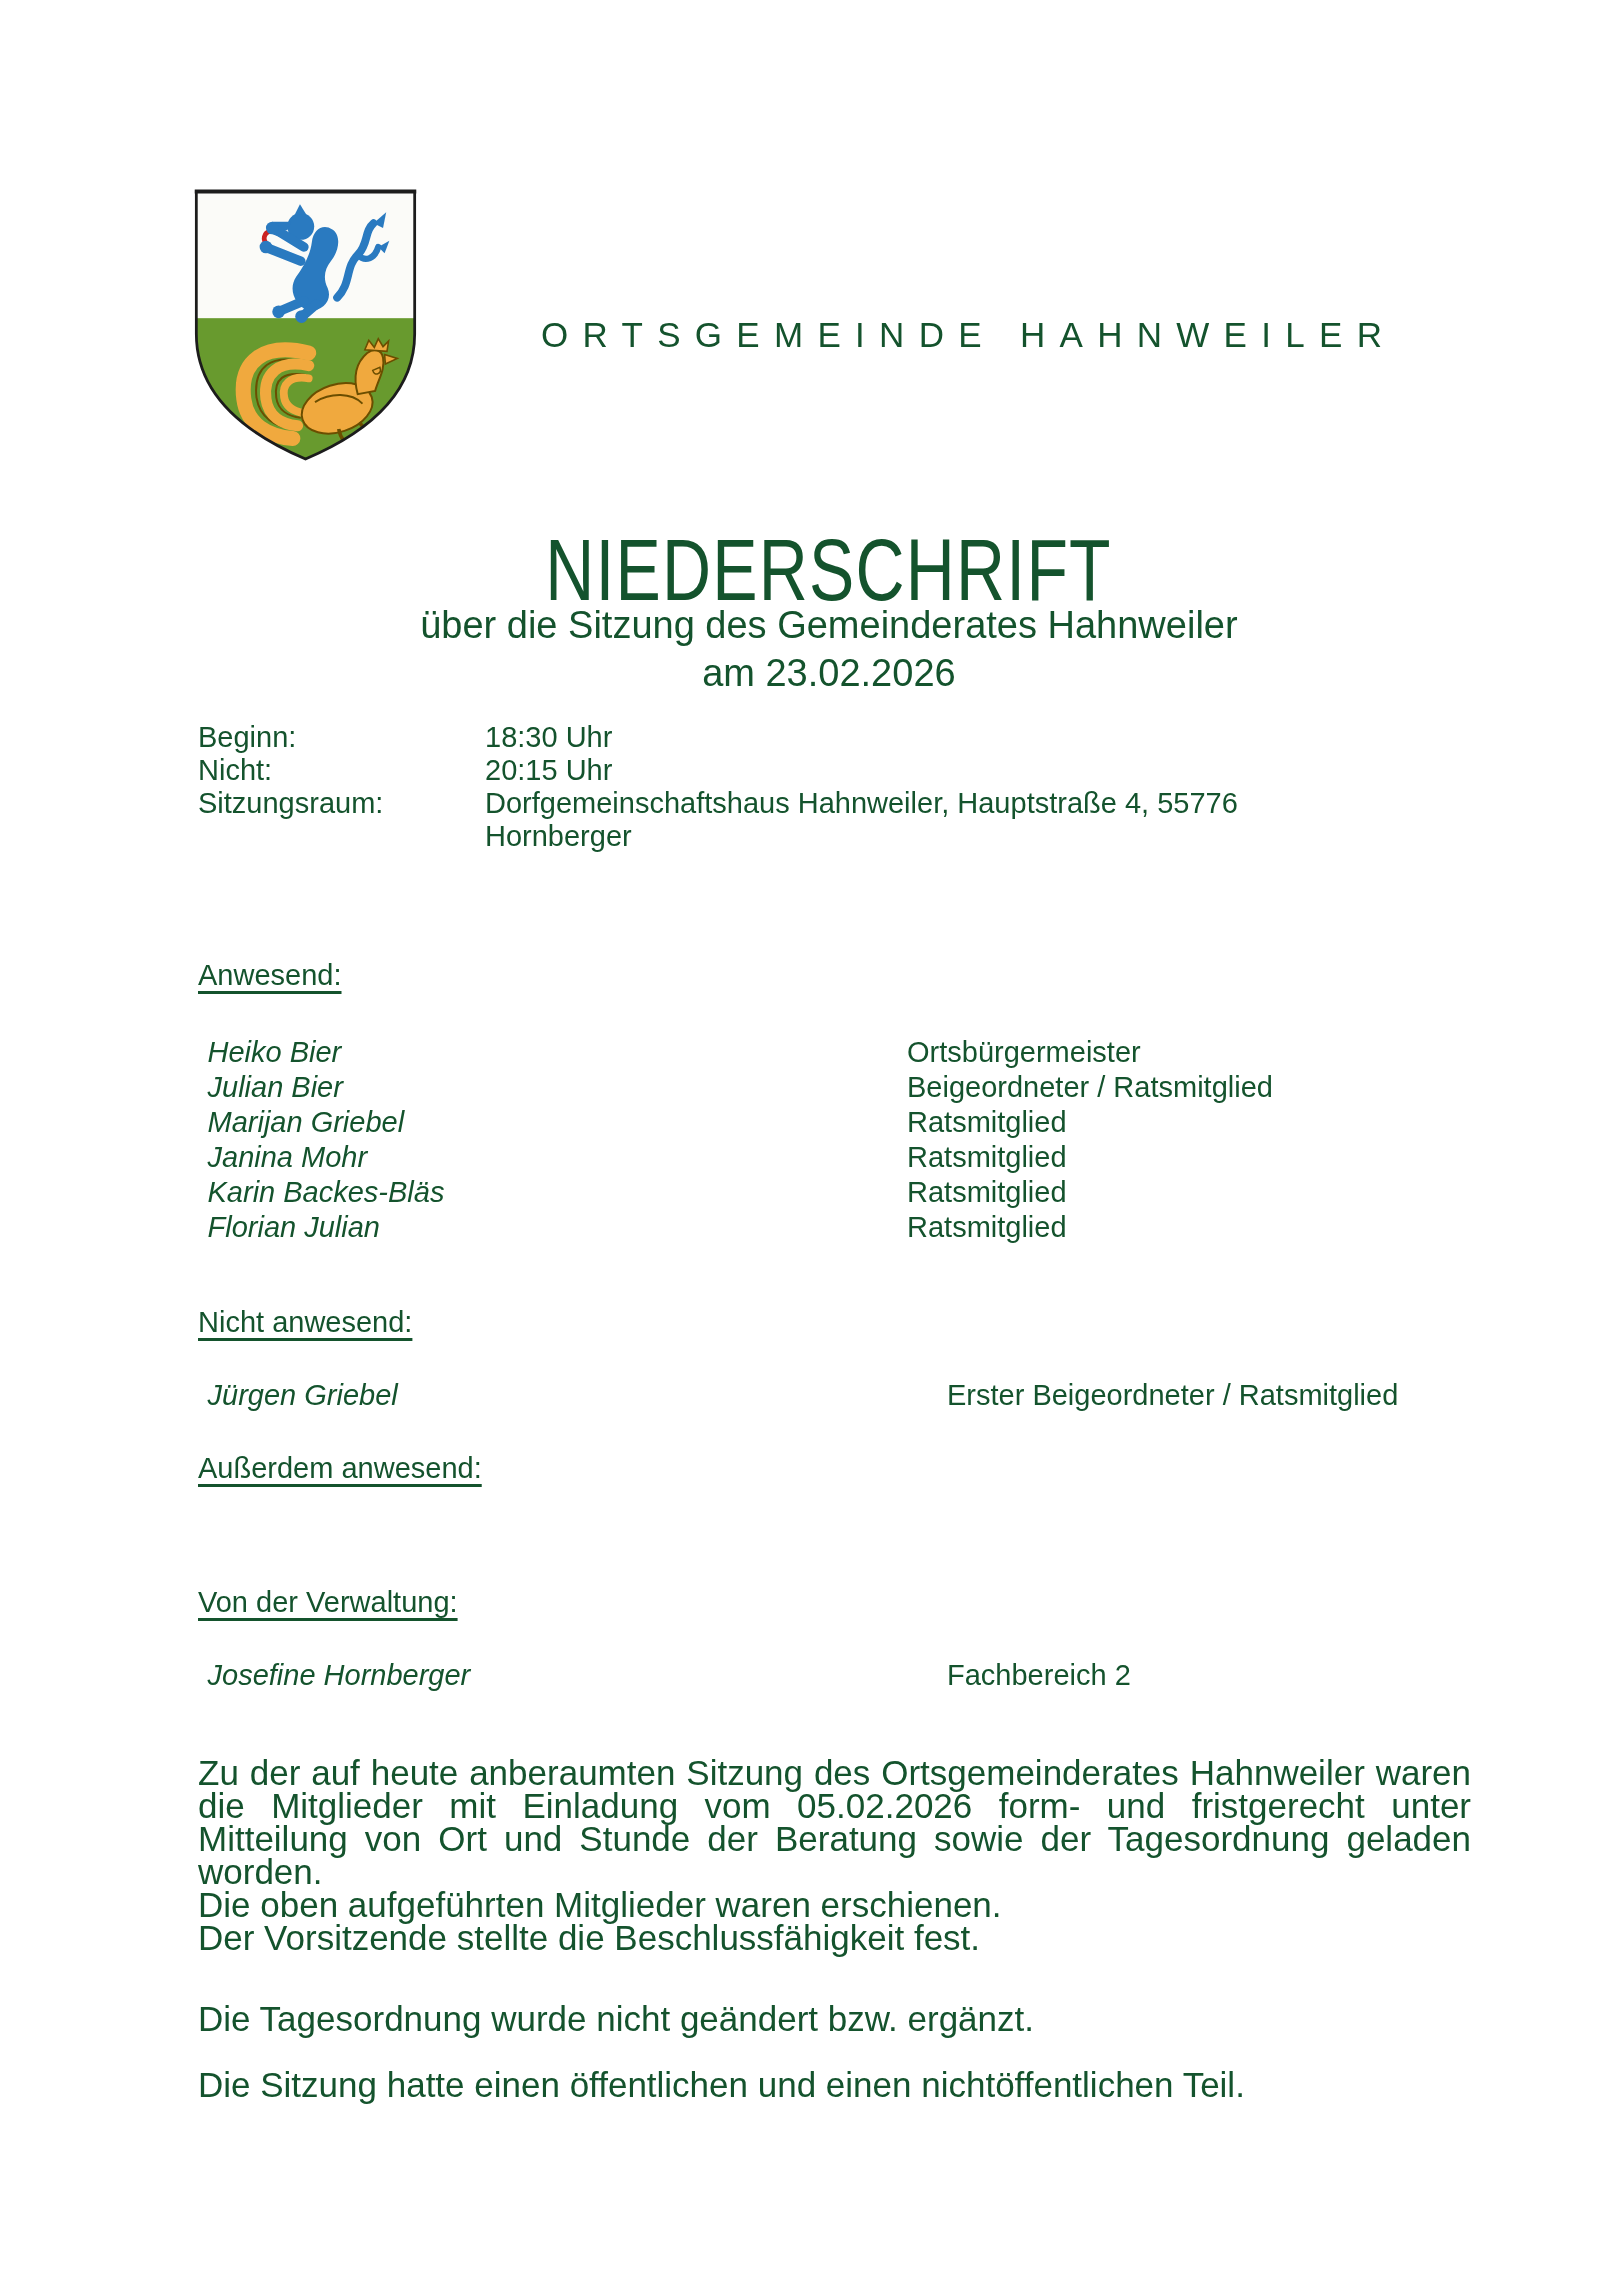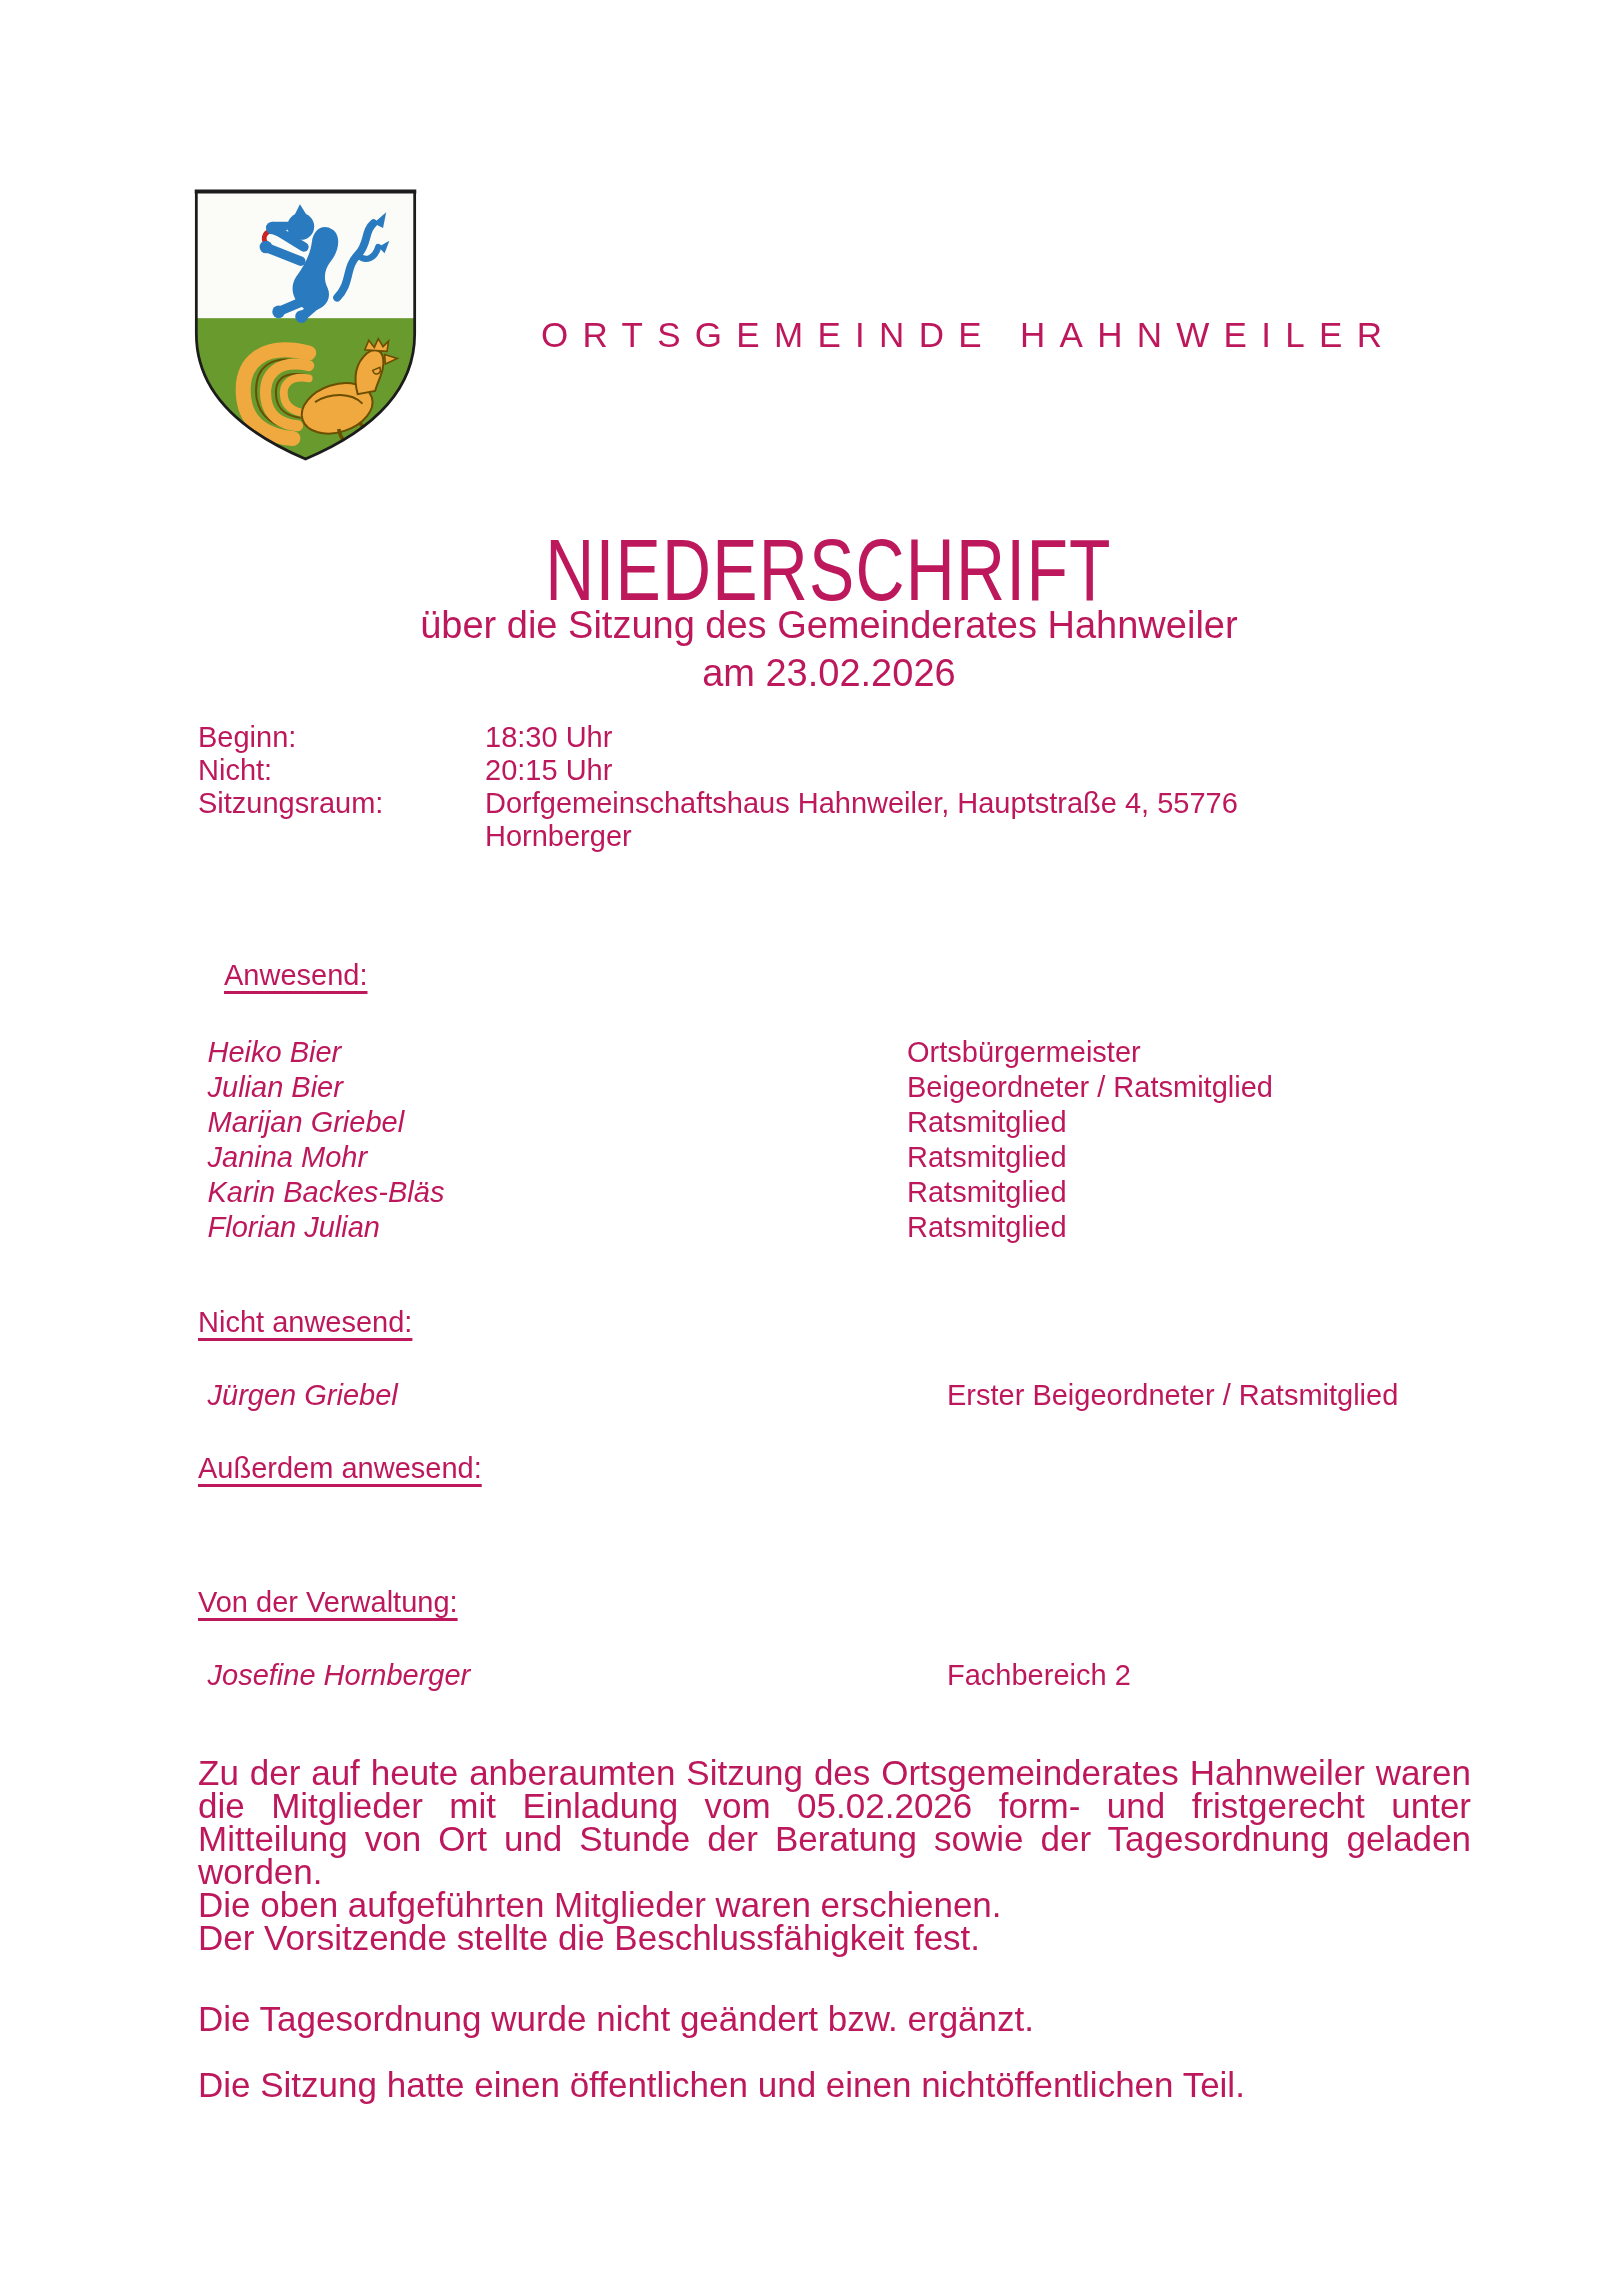--- a/index.html
+++ b/index.html
@@ -1,18 +1,18 @@
 <!DOCTYPE html>
 <html style="font-size:12.7px"><head>
 <meta charset="utf-8">
 <style>
   html,body { margin:0; padding:0; background:#ffffff; }
   .page {
     position:relative; width:1623px; height:2295px; background:#ffffff;
-    font-family:"Liberation Sans","DejaVu Sans",sans-serif; color:#be185d;
+    font-family:"Liberation Sans","DejaVu Sans",sans-serif; color:#14532d;
     overflow:hidden;
   }
   
   .coa { position:absolute; left:190px; top:185px; width:231px; height:279px; }
   
   .org-name {
     position:absolute; left:541px; top:315px;
     font-size:35px; line-height:40px; letter-spacing:14.3px; white-space:nowrap;
   }
   
@@ -128,21 +128,21 @@
     </div>
     <div class="detail-row">
       <div class="detail-label">Sitzungsraum:</div>
       <div class="detail-value">
         <div>Dorfgemeinschaftshaus Hahnweiler, Hauptstraße 4, 55776</div>
         <div>Hornberger</div>
       </div>
     </div>
   </div>
 
-  <div class="sec-heading" style="top:959px;margin-left:26px;">Anwesend:</div>
+  <div class="sec-heading" style="top:959px;">Anwesend:</div>
   <div class="attendee-list" style="top:1035px;">
     <div class="attendee-row">
       <div class="attendee-name">Heiko Bier</div>
       <div class="attendee-role">Ortsbürgermeister</div>
     </div>
     <div class="attendee-row">
       <div class="attendee-name">Julian Bier</div>
       <div class="attendee-role">Beigeordneter / Ratsmitglied</div>
     </div>
     <div class="attendee-row">

